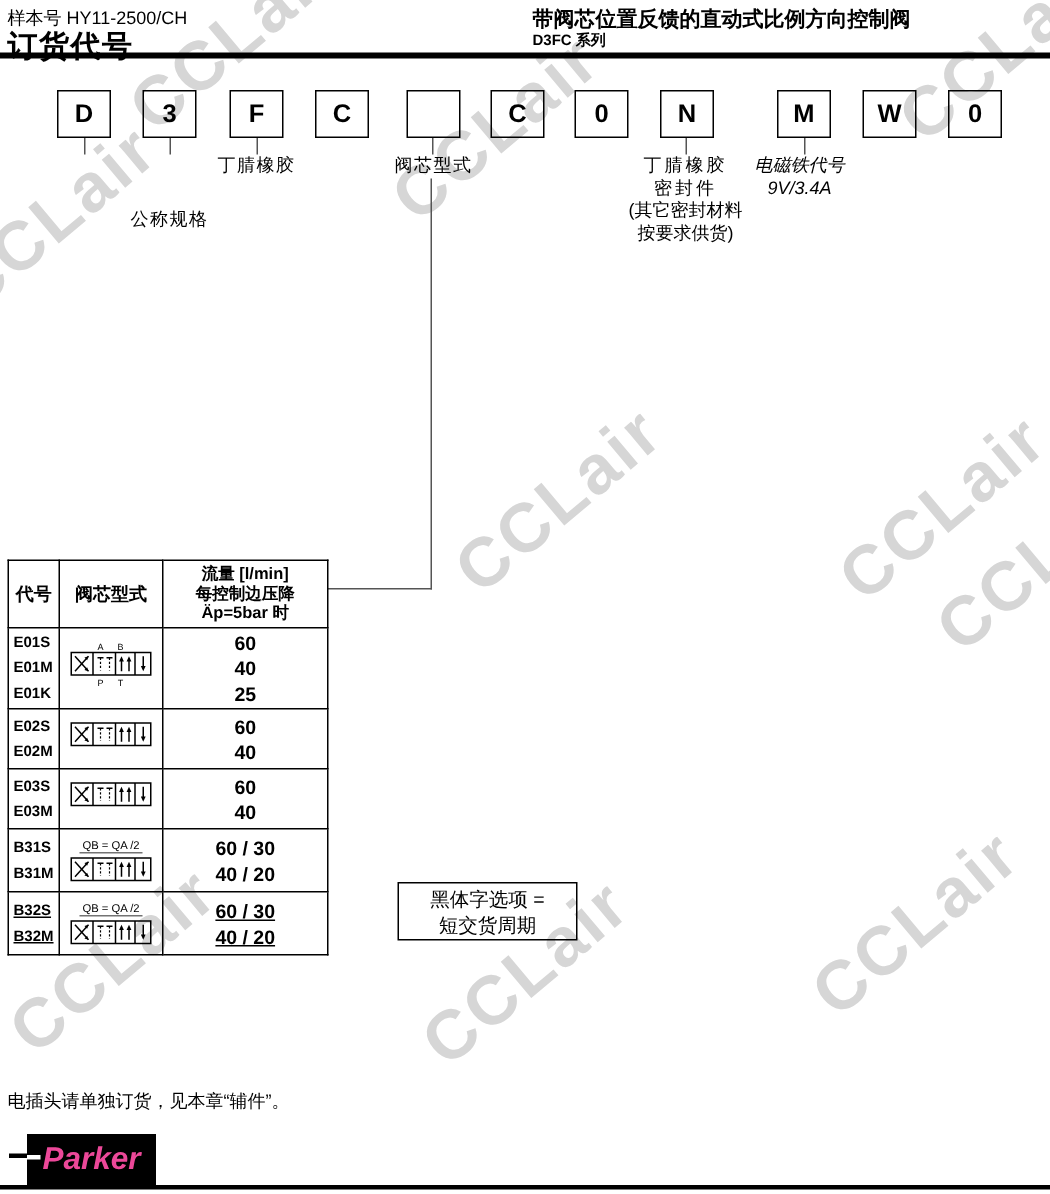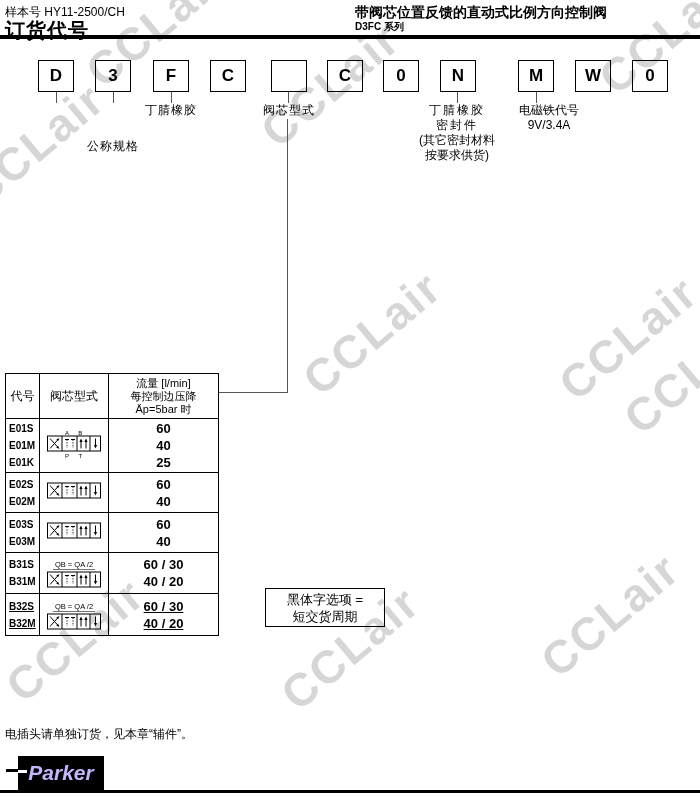--- a/index.html
+++ b/index.html
@@ -16,21 +16,21 @@
   .code-box{position:absolute;z-index:1;top:60px;width:34px;height:30px;border:1.5px solid #000;
             display:flex;align-items:center;justify-content:center;font-size:17px;font-weight:bold;}
   .stem{position:absolute;z-index:1;top:92px;height:11px;width:0;border-left:1.5px solid #555;}
   .lbl{position:absolute;z-index:1;font-size:12px;line-height:15px;text-align:center;}
   .spaced{letter-spacing:2px;}
   .conn-v{left:287px;top:119px;width:0;height:274px;border-left:1.5px solid #555;}
   .conn-h{left:218px;top:392px;width:70px;height:0;border-top:1.5px solid #555;}
   table.spool{position:absolute;z-index:1;left:5px;top:373px;border-collapse:collapse;
               table-layout:fixed;width:213px;background:transparent;}
   table.spool th,table.spool td{border:1.5px solid #000;padding:0;vertical-align:middle;}
-  table.spool th{font-weight:normal;font-size:12px;}
+  table.spool th{font-weight:bold;font-size:12px;}
   th.h-flow div{font-size:11px;line-height:13px;text-align:center;}
   td.codes{text-align:left;}
   td.codes div{font-size:10px;font-weight:bold;line-height:17px;padding-left:3px;}
   td.flows{text-align:center;}
   td.flows div{font-size:13px;font-weight:bold;line-height:17px;}
   td.symcell{text-align:center;}
   .qlabel{font-size:7.5px;line-height:9px;border-bottom:1px solid #737373;display:inline-block;
           padding:0 2px;margin-bottom:1px;}
   .vr{fill:none;stroke:#000;stroke-width:1;}
   .vl{stroke:#000;stroke-width:1;fill:none;}
@@ -38,21 +38,21 @@
   .vf{fill:#000;stroke:none;}
   .pt{font-size:6px;letter-spacing:4px;font-family:"Liberation Sans",sans-serif;}
   .note-box{left:265px;top:588px;width:118px;height:37px;border:1.5px solid #000;
             display:flex;flex-direction:column;align-items:center;justify-content:center;}
   .note-box div{font-size:13px;line-height:17px;}
   .footer-note{left:5px;top:726px;font-size:12px;}
   .parker-bar{left:6px;top:769px;width:13px;height:3px;background:#000;}
   .parker-box{left:18px;top:756px;width:86px;height:34px;background:#000;display:flex;
               align-items:center;justify-content:center;}
   .parker-slit{position:absolute;left:0;top:14px;width:9px;height:3px;background:#fff;}
-  .parker-text{color:#c4b5fd;font-weight:bold;font-style:italic;font-size:21px;letter-spacing:0;}
+  .parker-text{color:#ec4899;font-weight:bold;font-style:italic;font-size:21px;letter-spacing:0;}
   .brule{left:0;top:790px;width:700px;height:2.5px;background:#000;}
 </style>
 </head>
 <body>
 
 <div class="page">
 
   <div id="wm-layer">
       <div class="wm" style="left: 155px; top: 25px; color: rgb(214, 214, 214);">CCLair</div>
       <div class="wm" style="left: 330px; top: 85px; color: rgb(214, 214, 214);">CCLair</div>
@@ -100,21 +100,21 @@
 
   <div class="lbl" style="left:73px;top:103px;width:80px;letter-spacing:1px;margin-top:36px;">公称规格</div>
   <div class="lbl" style="left:131px;top:103px;width:80px;letter-spacing:1px;">丁腈橡胶</div>
   <div class="lbl" style="left:249px;top:103px;width:80px;letter-spacing:1px;">阀芯型式</div>
   <div class="lbl" style="left:392px;top:103px;width:130px;">
     <div class="spaced">丁腈橡胶</div>
     <div class="spaced">密封件</div>
     <div>(其它密封材料</div>
     <div>按要求供货)</div>
   </div>
-  <div class="lbl" style="left:499px;top:103px;width:100px;">
+  <div class="lbl" style="left:483px;top:103px;width:100px;font-style:italic;">
     <div>电磁铁代号</div>
     <div>9V/3.4A</div>
   </div>
 
   <table class="spool">
     <thead>
       <tr style="height:45px;">
         <th style="width:33px;">代号</th>
         <th style="width:68px;">阀芯型式</th>
         <th style="width:109px;" class="h-flow">

